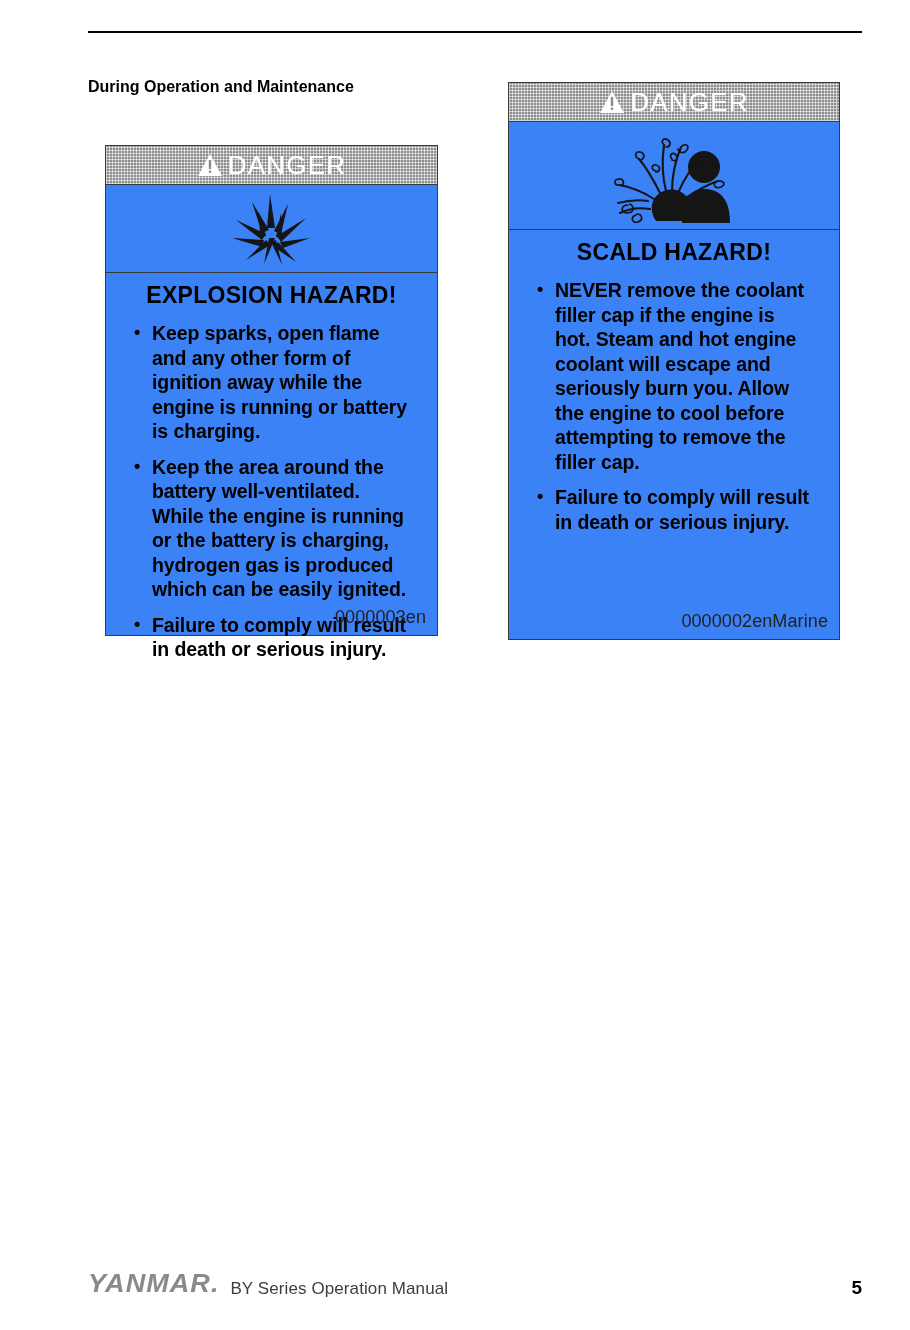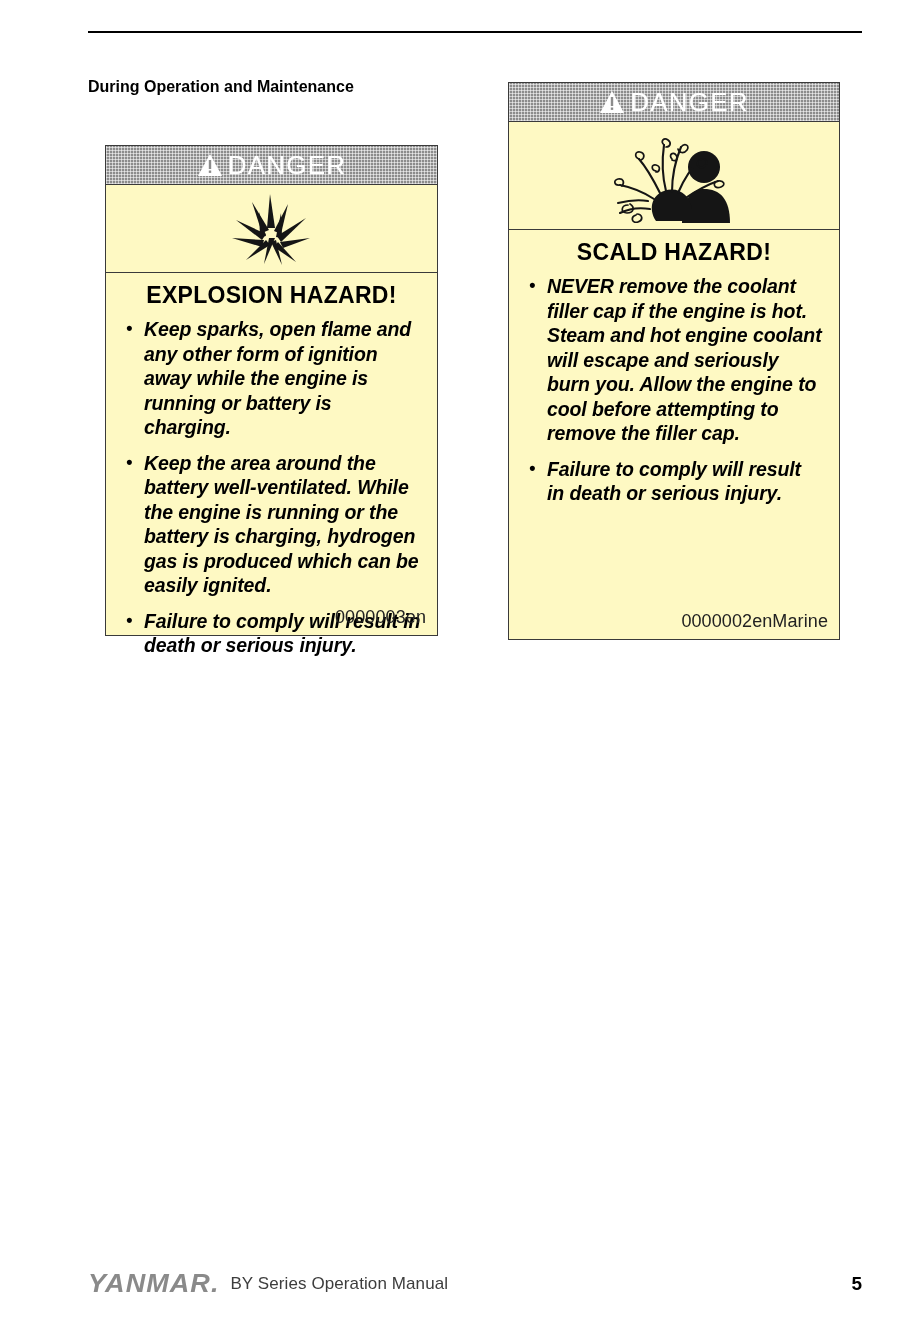--- a/index.html
+++ b/index.html
@@ -44,21 +44,21 @@
     width: 330px;
     font-size: 16px;
     font-weight: bold;
     line-height: 29px;
   }
 
   
   .danger-box {
     position: absolute;
     border: 1.5px solid #3a3a3a;
-    background: #fef9c3;
+    background: #3b82f6;
     box-sizing: border-box;
   }
   #danger-box-explosion {
     left: 105px;
     top: 145px;
     width: 333px;
     height: 491px;
   }
   #danger-box-scald {
     left: 508px;
@@ -116,23 +116,22 @@
   .hazard-title {
     text-align: center;
     font-size: 23px;
     font-weight: bold;
     letter-spacing: 0.3px;
     margin-bottom: 8px;
   }
 
   .hazard-list {
     list-style: none;
-    margin: 4px;
+    margin: 12px;
     padding: 0;
-    font-style: italic;
   }
   .hazard-list li {
     position: relative;
     padding-left: 22px;
     font-size: 19.5px;
     font-weight: bold;
     line-height: 24.5px;
     margin-bottom: 11px;
     letter-spacing: -0.1px;
   }
@@ -154,21 +153,21 @@
     letter-spacing: 0.1px;
   }
 
   
   #page-footer {
     position: absolute;
     left: 88px;
     top: 1268px;
     width: 774px;
     display: flex;
-    align-items: center;
+    align-items: flex-end;
   }
   #page-footer .brand-logo {
     font-size: 26px;
     font-weight: bold;
     font-style: italic;
     color: #8a8a8a;
     letter-spacing: 1px;
     transform: scaleX(1.04);
     transform-origin: left;
   }

